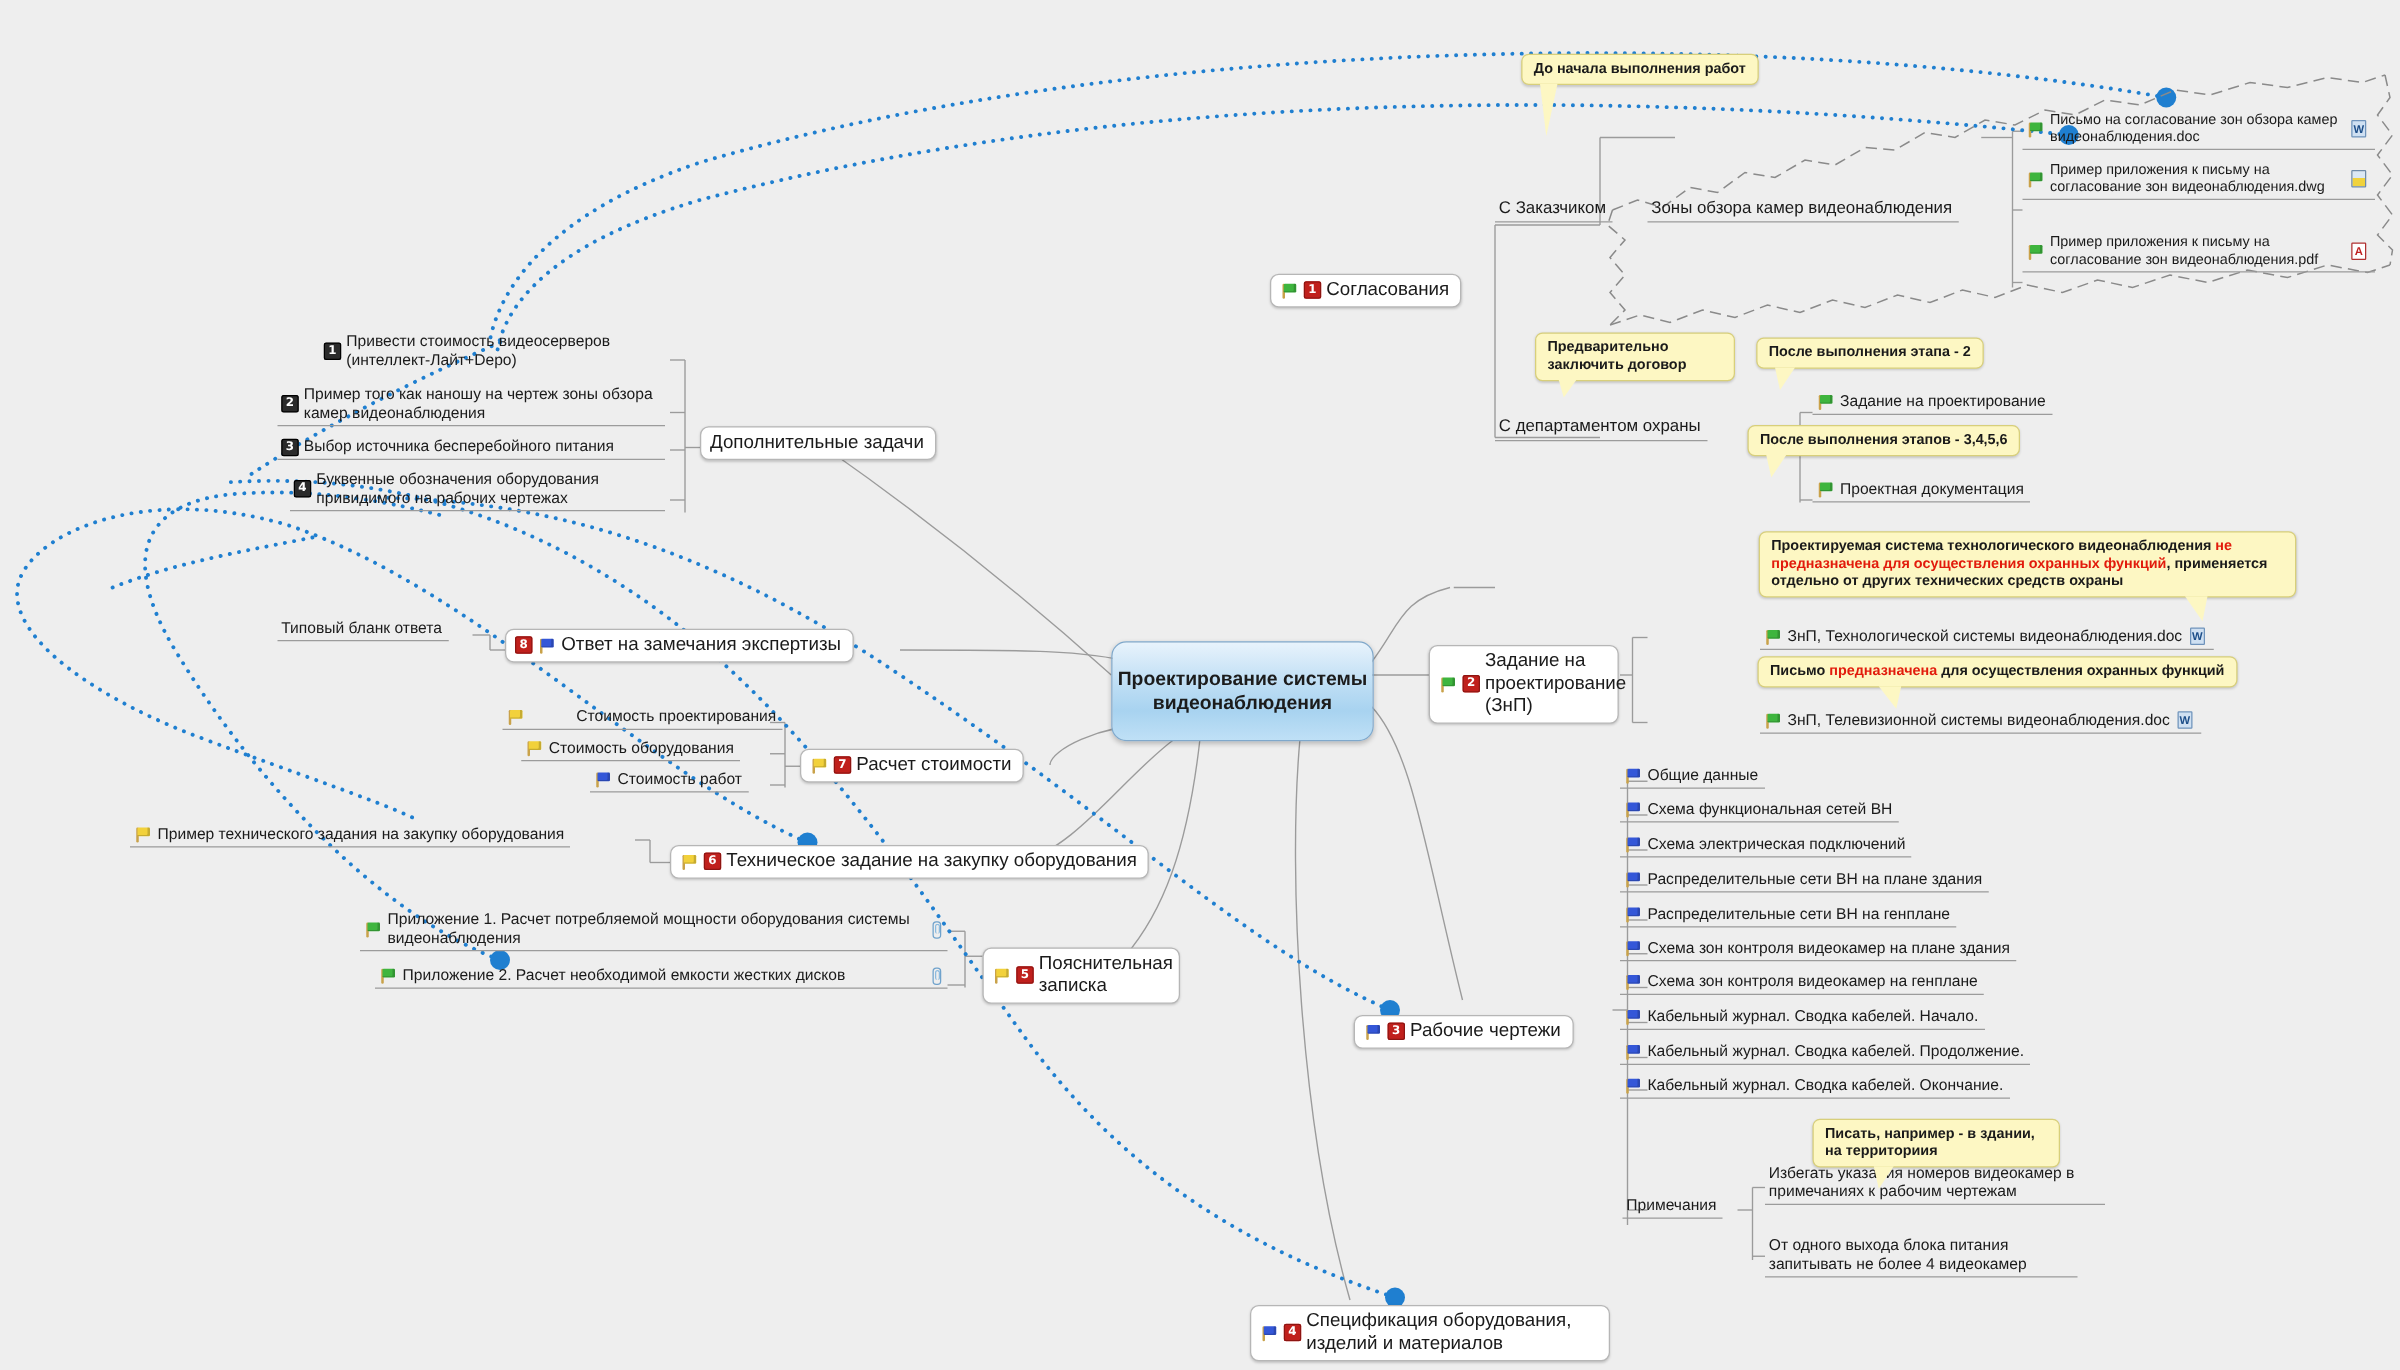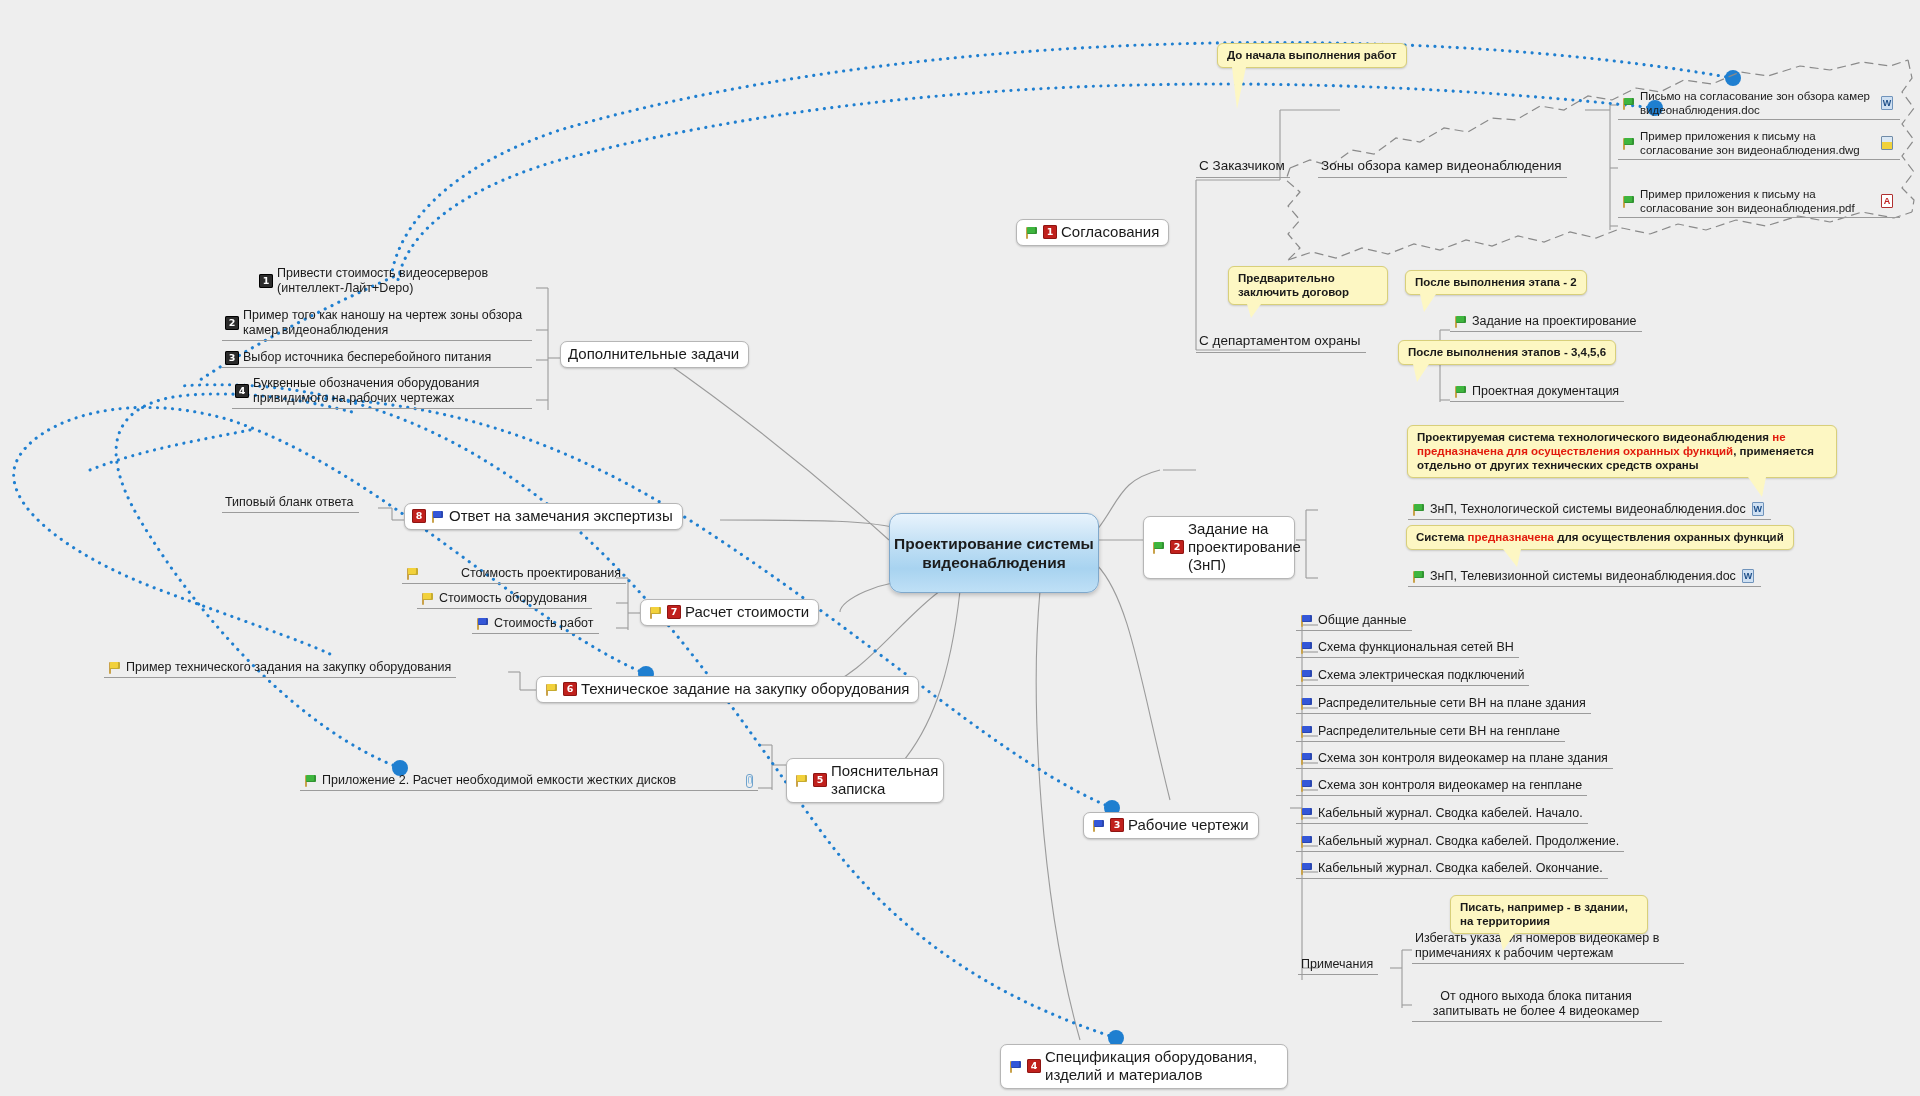--- a/index.html
+++ b/index.html
@@ -339,21 +339,21 @@
       <span class="tail" style="right:70px;top:100%;border-width:20px 4px 0 14px;border-color:#fdf7c3 transparent transparent transparent;"></span>
     </div>
 
     <div class="node plain s12" style="left:1408px;top:500px;">
       <span class="flag green"></span>
       <span class="txt">ЗнП, Технологической системы видеонаблюдения.doc</span>
       <span class="ficon doc"></span>
     </div>
 
     <div class="callout" style="left:1406px;top:525px;">
-      <span>Система </span><span class="red">предназначена</span><span> для осуществления охранных функций</span>
+      <span>Письмо </span><span class="red">предназначена</span><span> для осуществления охранных функций</span>
       <span class="tail" style="left:96px;top:100%;border-width:18px 4px 0 14px;border-color:#fdf7c3 transparent transparent transparent;"></span>
     </div>
 
     <div class="node plain s12" style="left:1408px;top:567px;">
       <span class="flag green"></span>
       <span class="txt">ЗнП, Телевизионной системы видеонаблюдения.doc</span>
       <span class="ficon doc"></span>
     </div>
 
     <div class="node boxed s15" style="left:1083px;top:812px;">
@@ -408,36 +408,41 @@
     </div>
 
     <div class="callout" style="left:1450px;top:895px;width:178px;white-space:normal;">
       <span>Писать, например - в здании, на территориия</span>
       <span class="tail" style="left:48px;top:100%;border-width:18px 12px 0 4px;border-color:#fdf7c3 transparent transparent transparent;"></span>
     </div>
 
     <div class="node plain s12 wrap" style="left:1412px;top:930px;width:272px;">
       <span class="txt wrap">Избегать указания номеров видеокамер в примечаниях к рабочим чертежам</span>
     </div>
-    <div class="node plain s12 wrap" style="left:1412px;top:988px;width:250px;text-align:center;">
+    <div class="node plain s12 wrap" style="left:1412px;top:988px;width:250px;">
       <span class="txt wrap">От одного выхода блока питания запитывать не более 4 видеокамер</span>
     </div>
 
     <div class="node boxed s15" style="left:1000px;top:1044px;width:288px;white-space:normal;">
       <span class="flag blue"></span>
       <span class="badge red">4</span>
       <span class="txt wrap" style="flex:1;">Спецификация оборудования, изделий и материалов</span>
     </div>
 
     <div class="node boxed s15" style="left:786px;top:758px;width:158px;white-space:normal;">
       <span class="flag yellow"></span>
       <span class="badge red">5</span>
       <span class="txt wrap" style="flex:1;">Пояснительная записка</span>
     </div>
 
+    <div class="node plain s12 wrap" style="left:288px;top:727px;width:470px;">
+      <span class="flag green"></span>
+      <span class="txt wrap" style="flex:1;">Приложение 1. Расчет потребляемой мощности оборудования системы видеонаблюдения</span>
+      <span class="clip"></span>
+    </div>
     <div class="node plain s12" style="left:300px;top:771px;width:458px;">
       <span class="flag green"></span>
       <span class="txt" style="flex:1;">Приложение 2. Расчет необходимой емкости жестких дисков</span>
       <span class="clip"></span>
     </div>
 
     <div class="node boxed s15" style="left:536px;top:676px;">
       <span class="flag yellow"></span>
       <span class="badge red">6</span>
       <span class="txt">Техническое задание на закупку оборудования</span>

